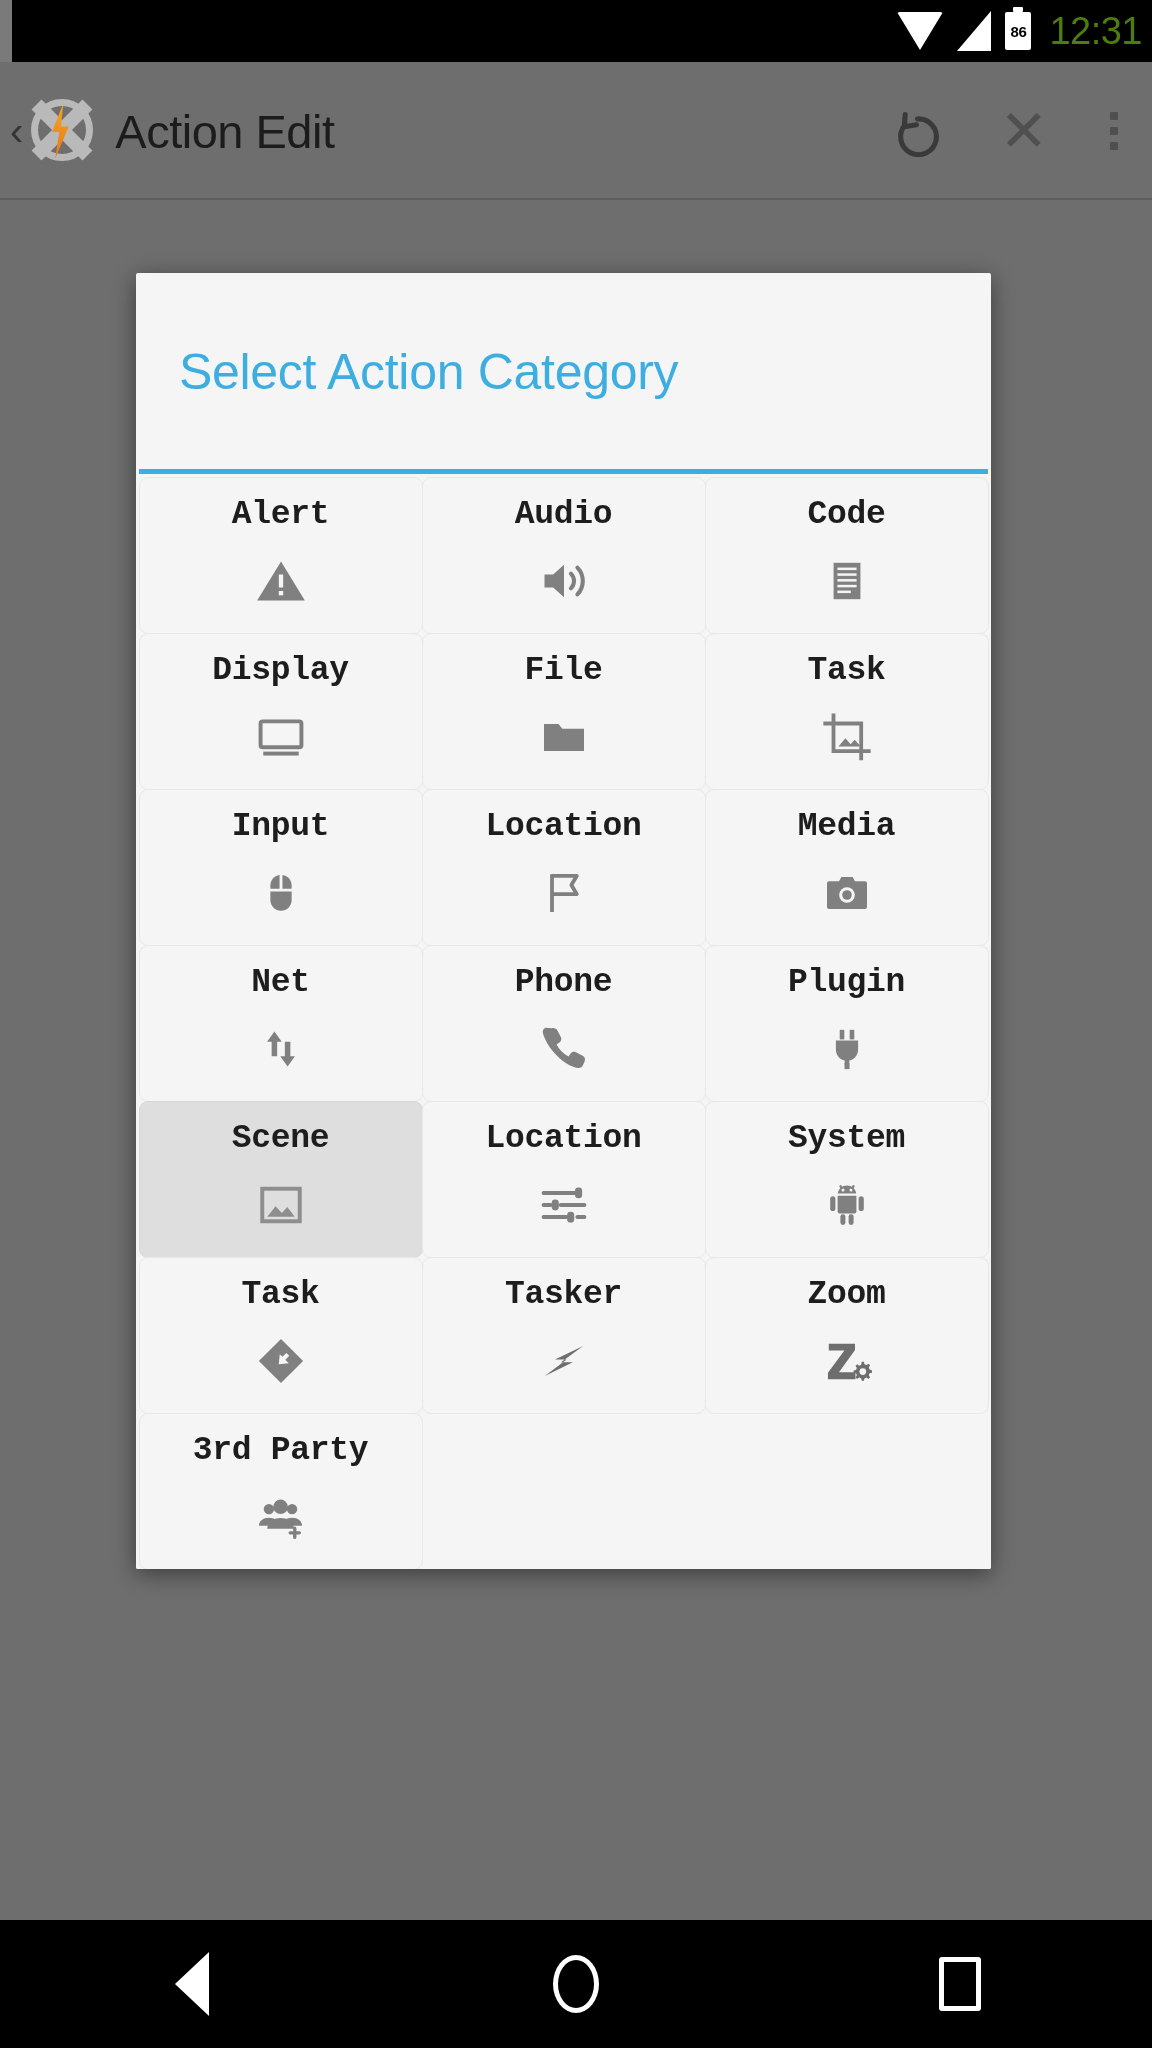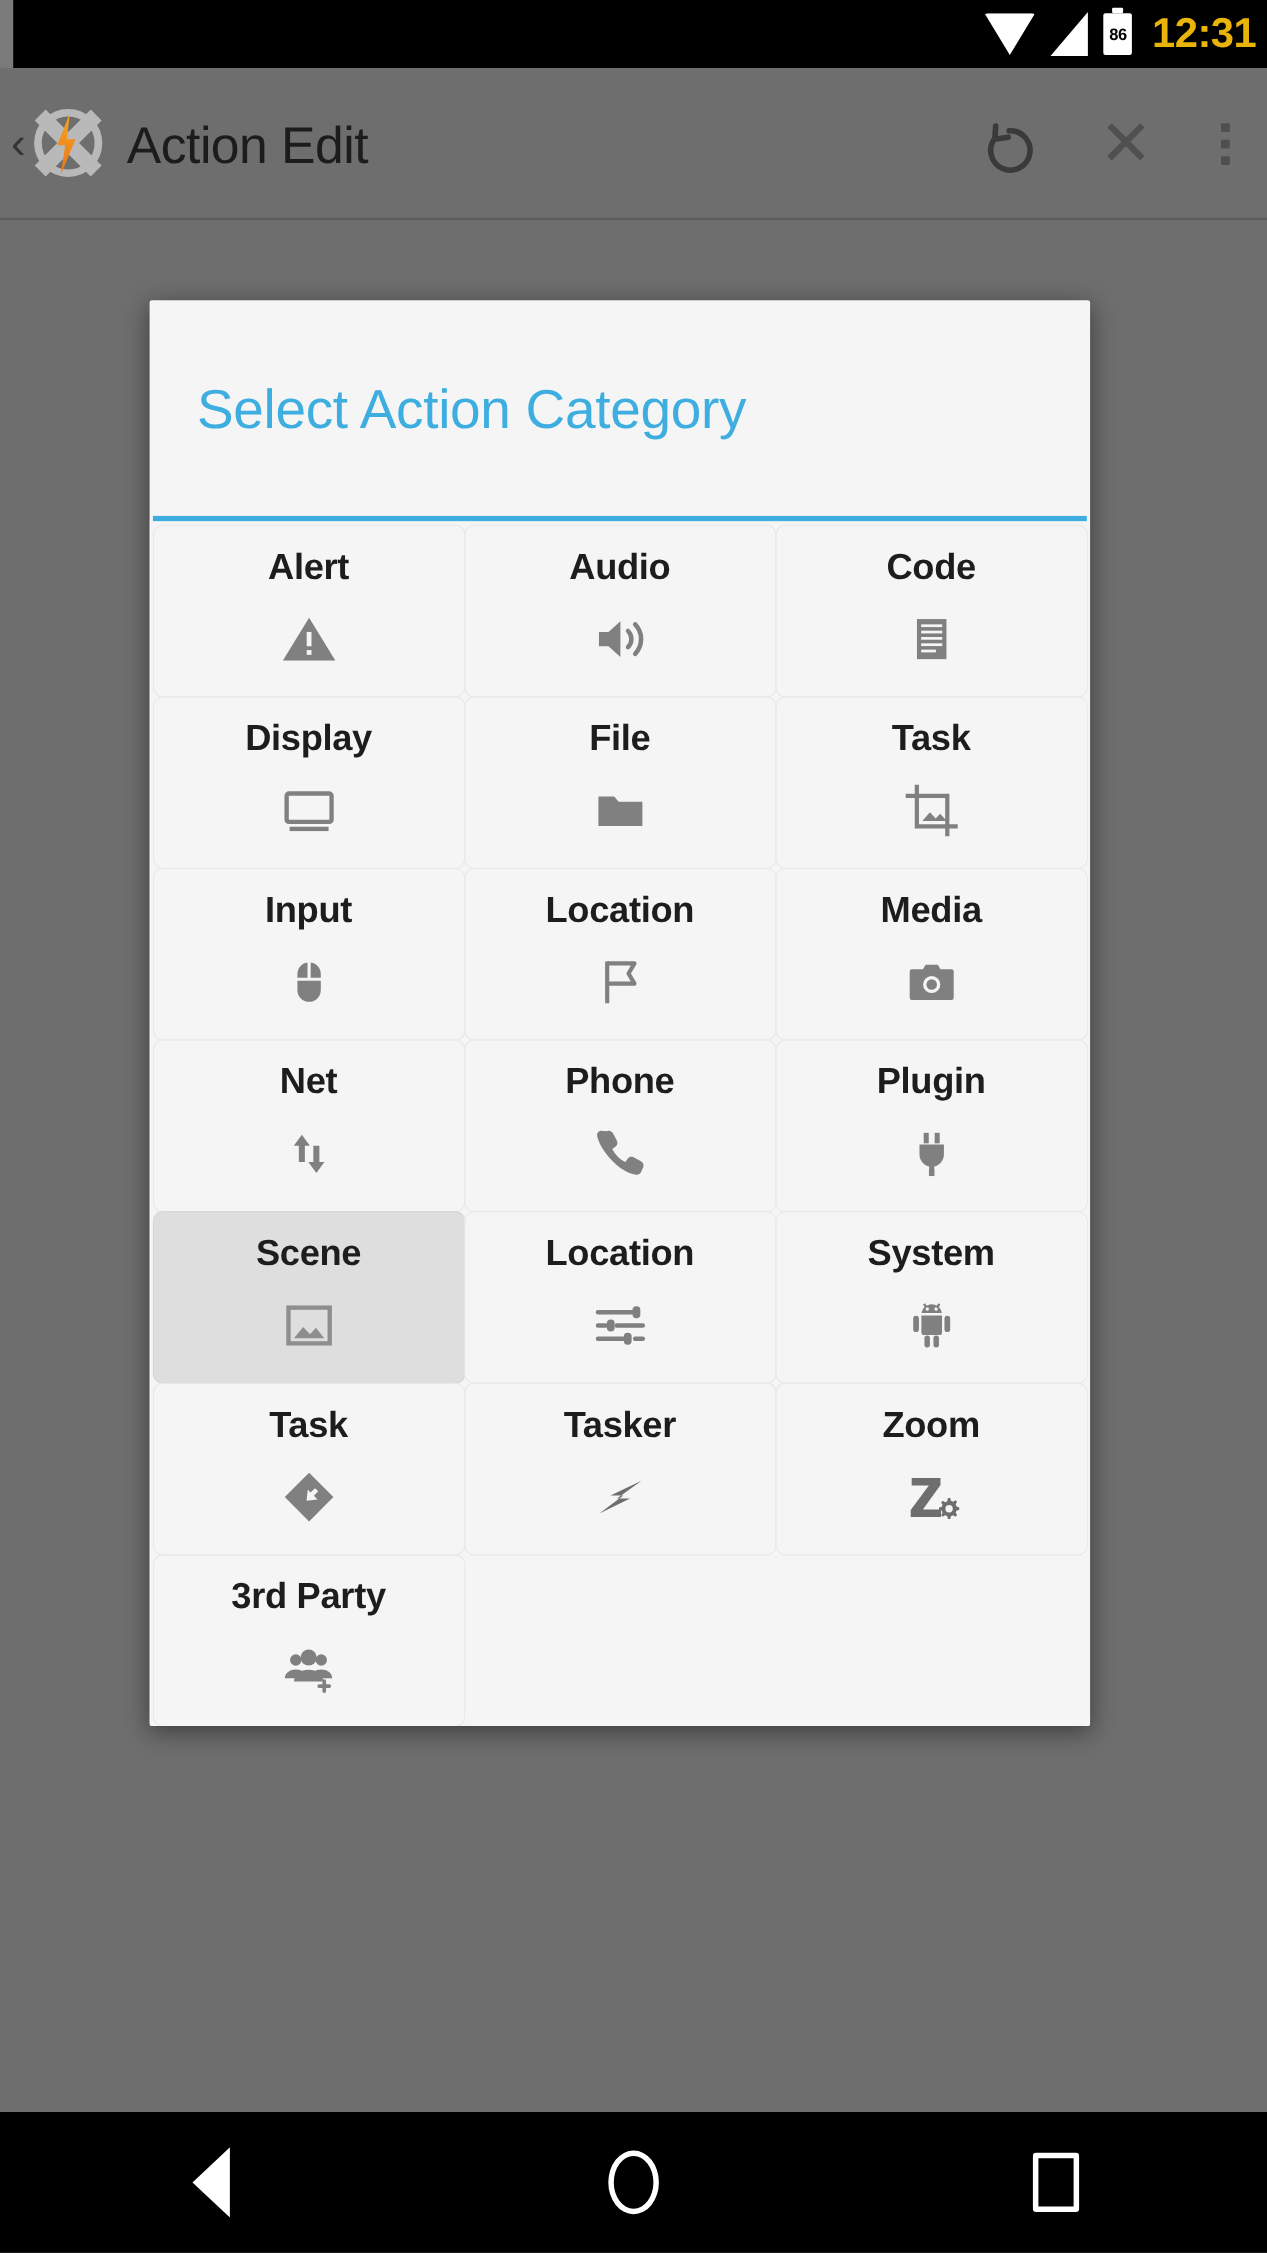--- a/index.html
+++ b/index.html
@@ -47,21 +47,21 @@
   .battery-glyph::before {
     content: ""; position: absolute; top: -5px; left: 8px;
     width: 10px; height: 5px; background: #fff; border-radius: 1px;
   }
   .battery-num {
     font-size: 15px; font-weight: bold; color: #000;
     letter-spacing: -0.5px;
     font-family: "Liberation Sans", sans-serif;
   }
   #clock {
-    color: #eab308; font-size: 38px; font-weight: 700;
+    color: #4d7c0f; font-size: 38px; font-weight: 400;
     letter-spacing: -0.5px;
     margin-left: 4px;
   }
 
   
   #actionbar {
     position: absolute; left: 0; top: 62px;
     width: 1152px; height: 138px;
     background: #6e6e6e;
     display: flex; align-items: center;
@@ -170,20 +170,21 @@
     justify-content: flex-start;
     padding-top: 20px;
   }
   .cell.selected { background: #dedede; border-color: #d6d6d6; }
   .cell-label {
     font-size: 33px;
     font-weight: bold;
     color: #1d1d1d;
     letter-spacing: -0.3px;
     line-height: 1;
+    font-family: Liberation Mono, monospace;
   }
   .cell-icon {
     margin-top: 22px;
     width: 56px; height: 56px;
     display: flex; align-items: center; justify-content: center;
     color: #808080;
   }
   .cell-icon svg { display: block; }
 
   

